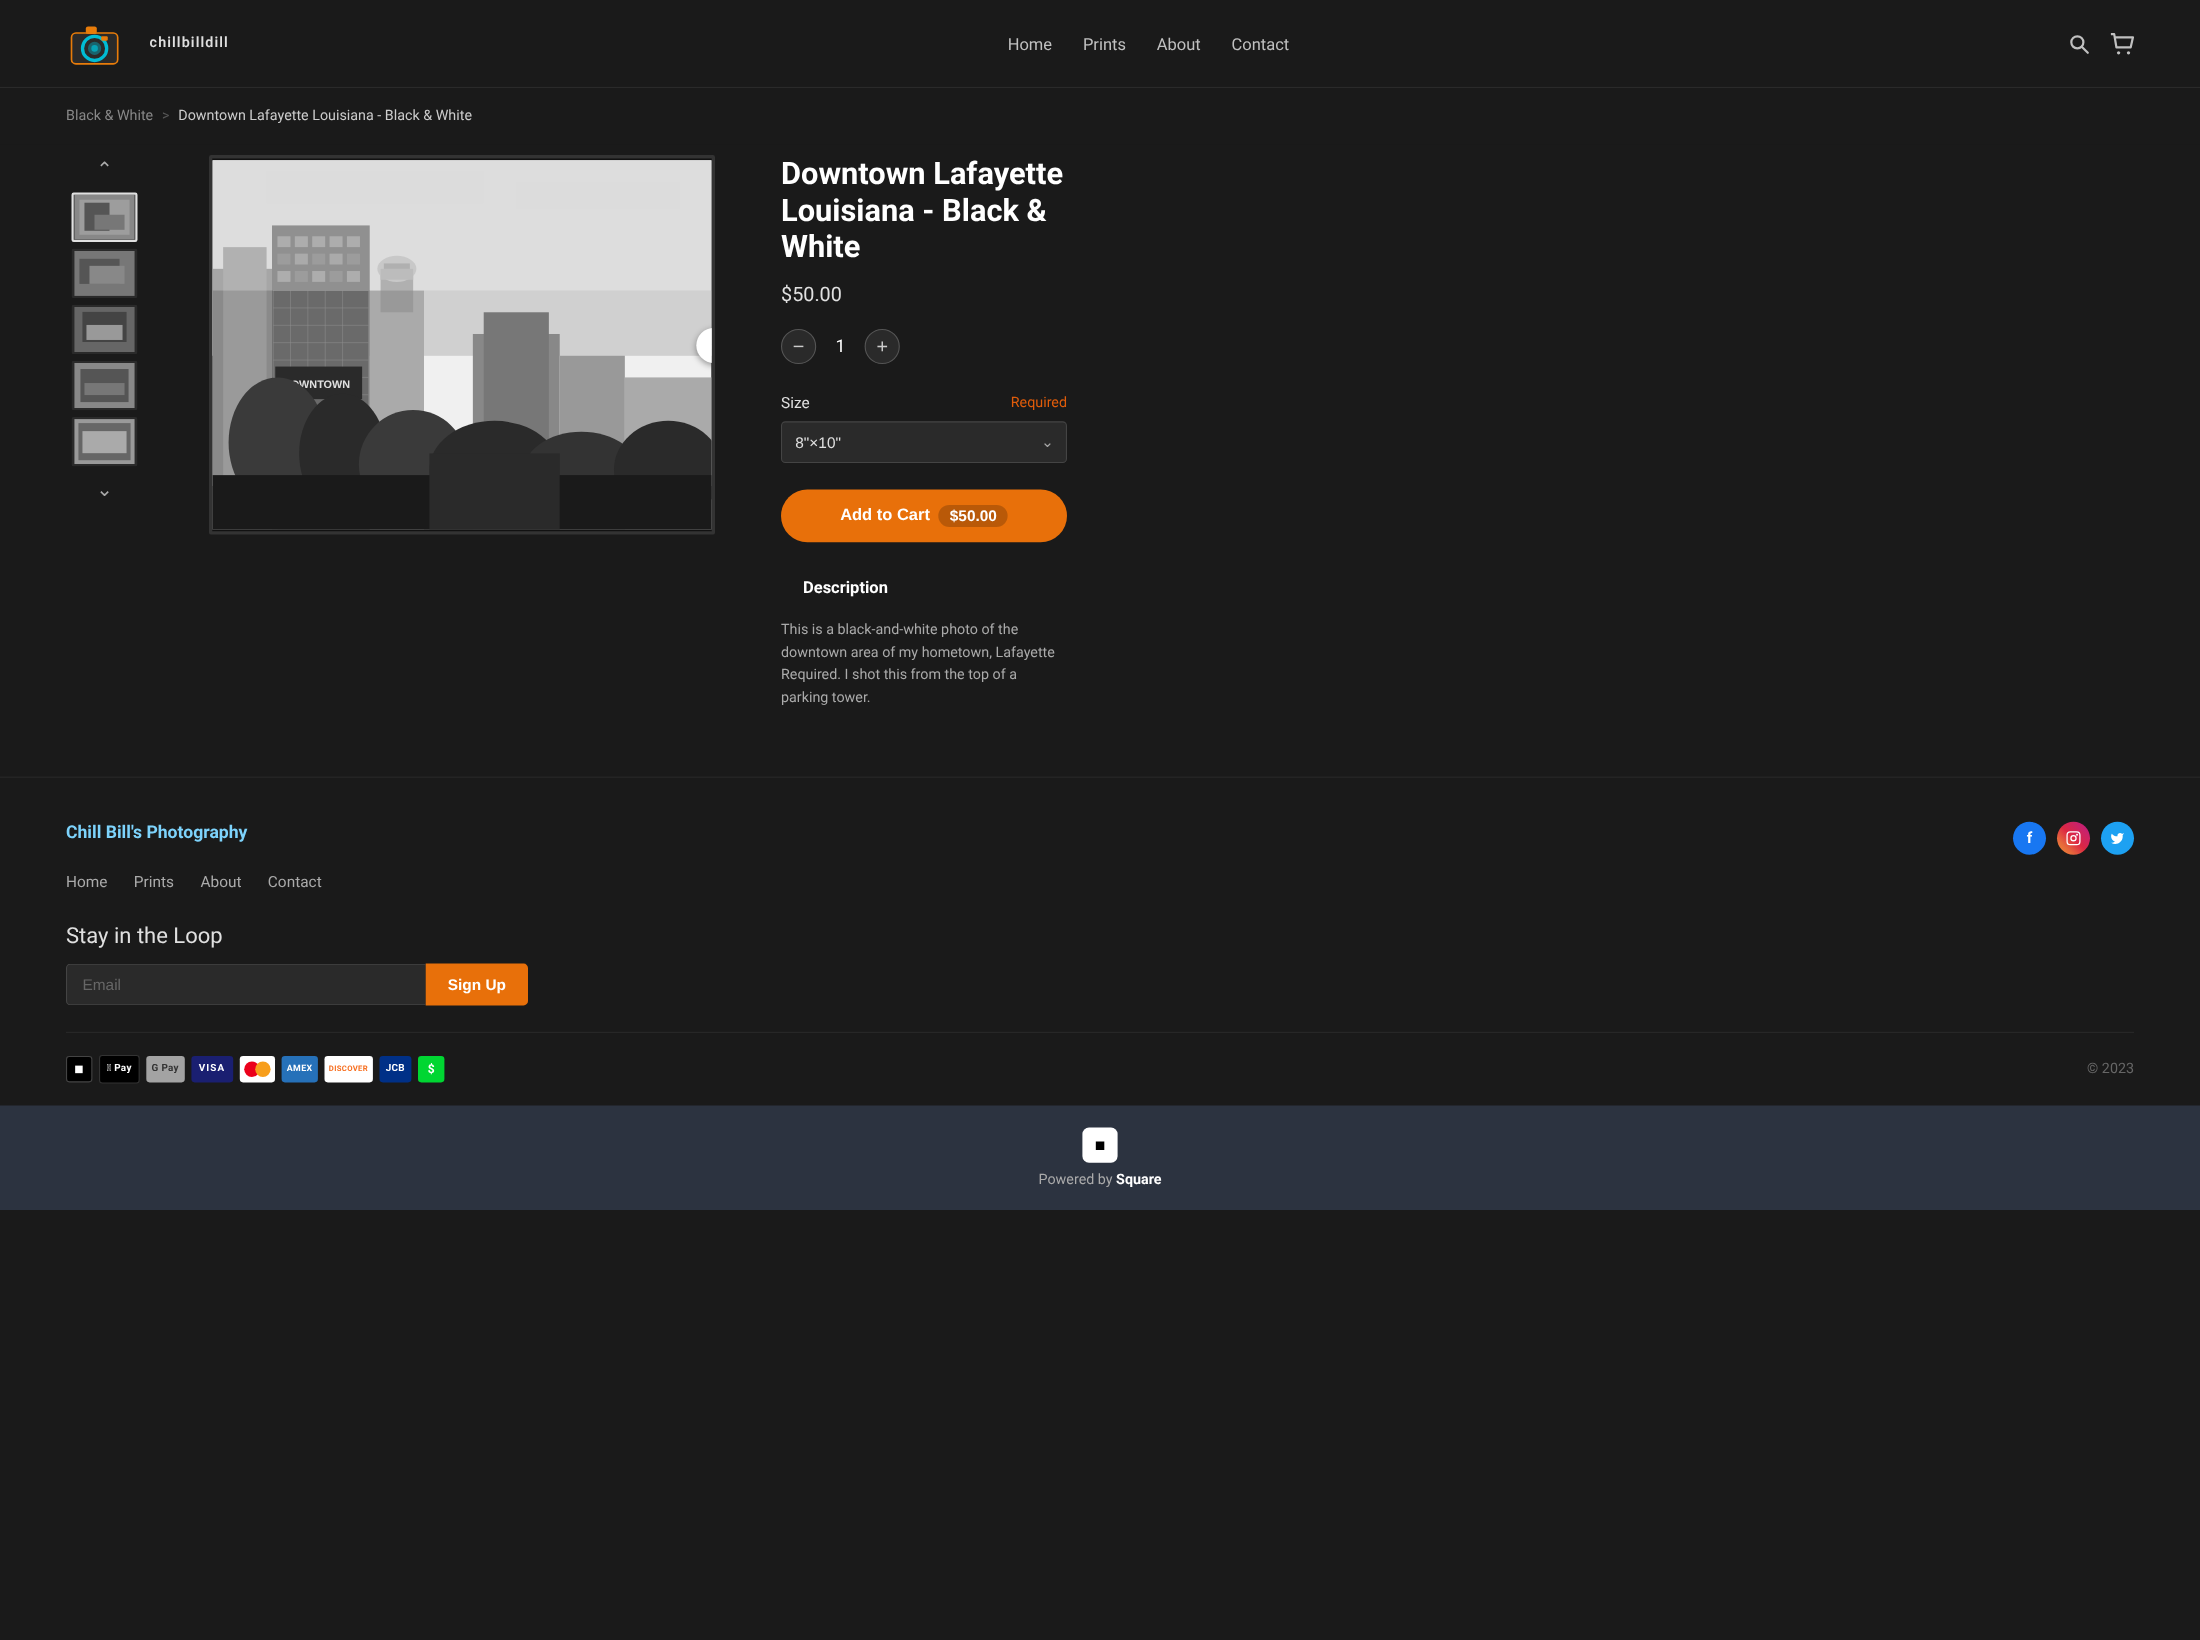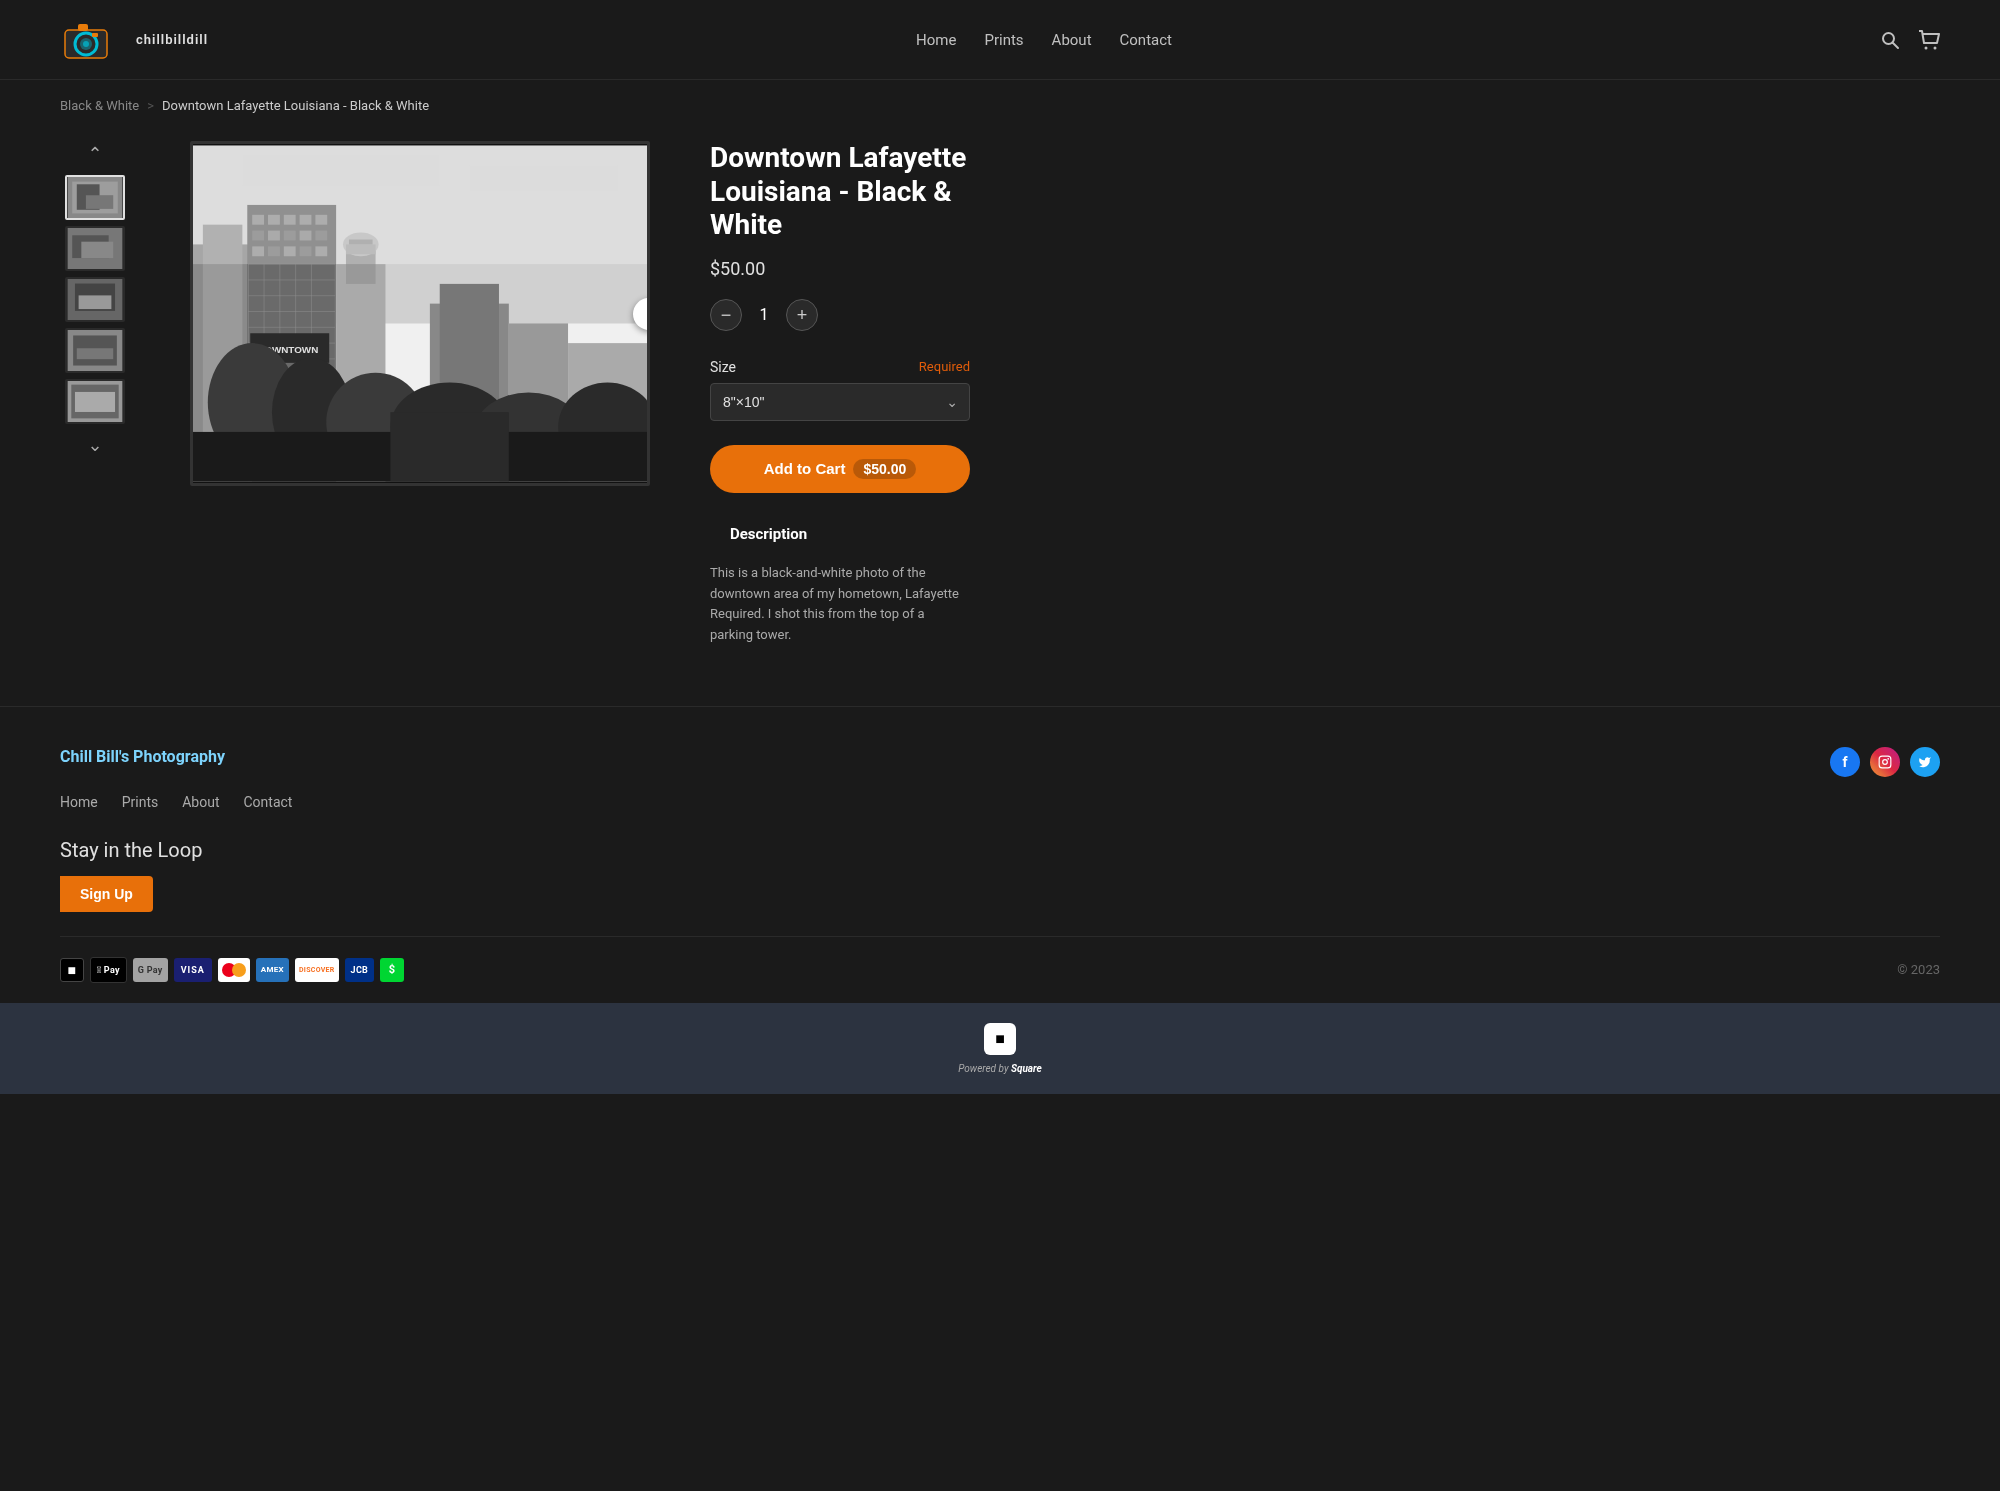--- a/index.html
+++ b/index.html
@@ -437,23 +437,22 @@
       background: #fff;
       border-radius: 6px;
       display: flex;
       align-items: center;
       justify-content: center;
       font-size: 16px;
       font-weight: 900;
       color: #000;
     }
     .powered-by-text {
-      font-size: 10px;
+      font-size: 13px;
       color: #aaa;
-      font-style: italic;
     }
     .powered-by-text strong {
       color: #fff;
     }
   </style>
 </head>
 <body>
 
 <header class="site-header">
   <div class="logo-area">
@@ -696,20 +695,21 @@
         <svg width="14" height="14" viewBox="0 0 24 24" fill="white">
           <path d="M22 4s-.7 2.1-2 3.4c1.6 10-9.4 17.3-18 11.6 2.2.1 4.4-.6 6-2C3 15.5.5 9.6 3 5c2.2 2.6 5.6 4.1 9 4-.9-4.2 4-6.6 7-3.8 1.1 0 3-1.2 3-1.2z"></path>
         </svg>
       </div>
     </div>
   </div>
 
   <div class="footer-newsletter">
     <h3>Stay in the Loop</h3>
     <div class="newsletter-form">
+      <input class="email-input" type="email" placeholder="Email" style="">
       <button class="signup-btn">Sign Up</button>
     </div>
   </div>
 
   <div class="footer-bottom">
     <div class="payment-icons">
 
       <div class="payment-icon pi-square">■</div>
 
       <div class="payment-icon pi-applepay" style="font-size:9px; font-weight:700; background:#000; color:#fff; border:1px solid #333; border-radius:3px; padding:12px 6px; height:24px; display:flex; align-items:center;"> Pay</div>

